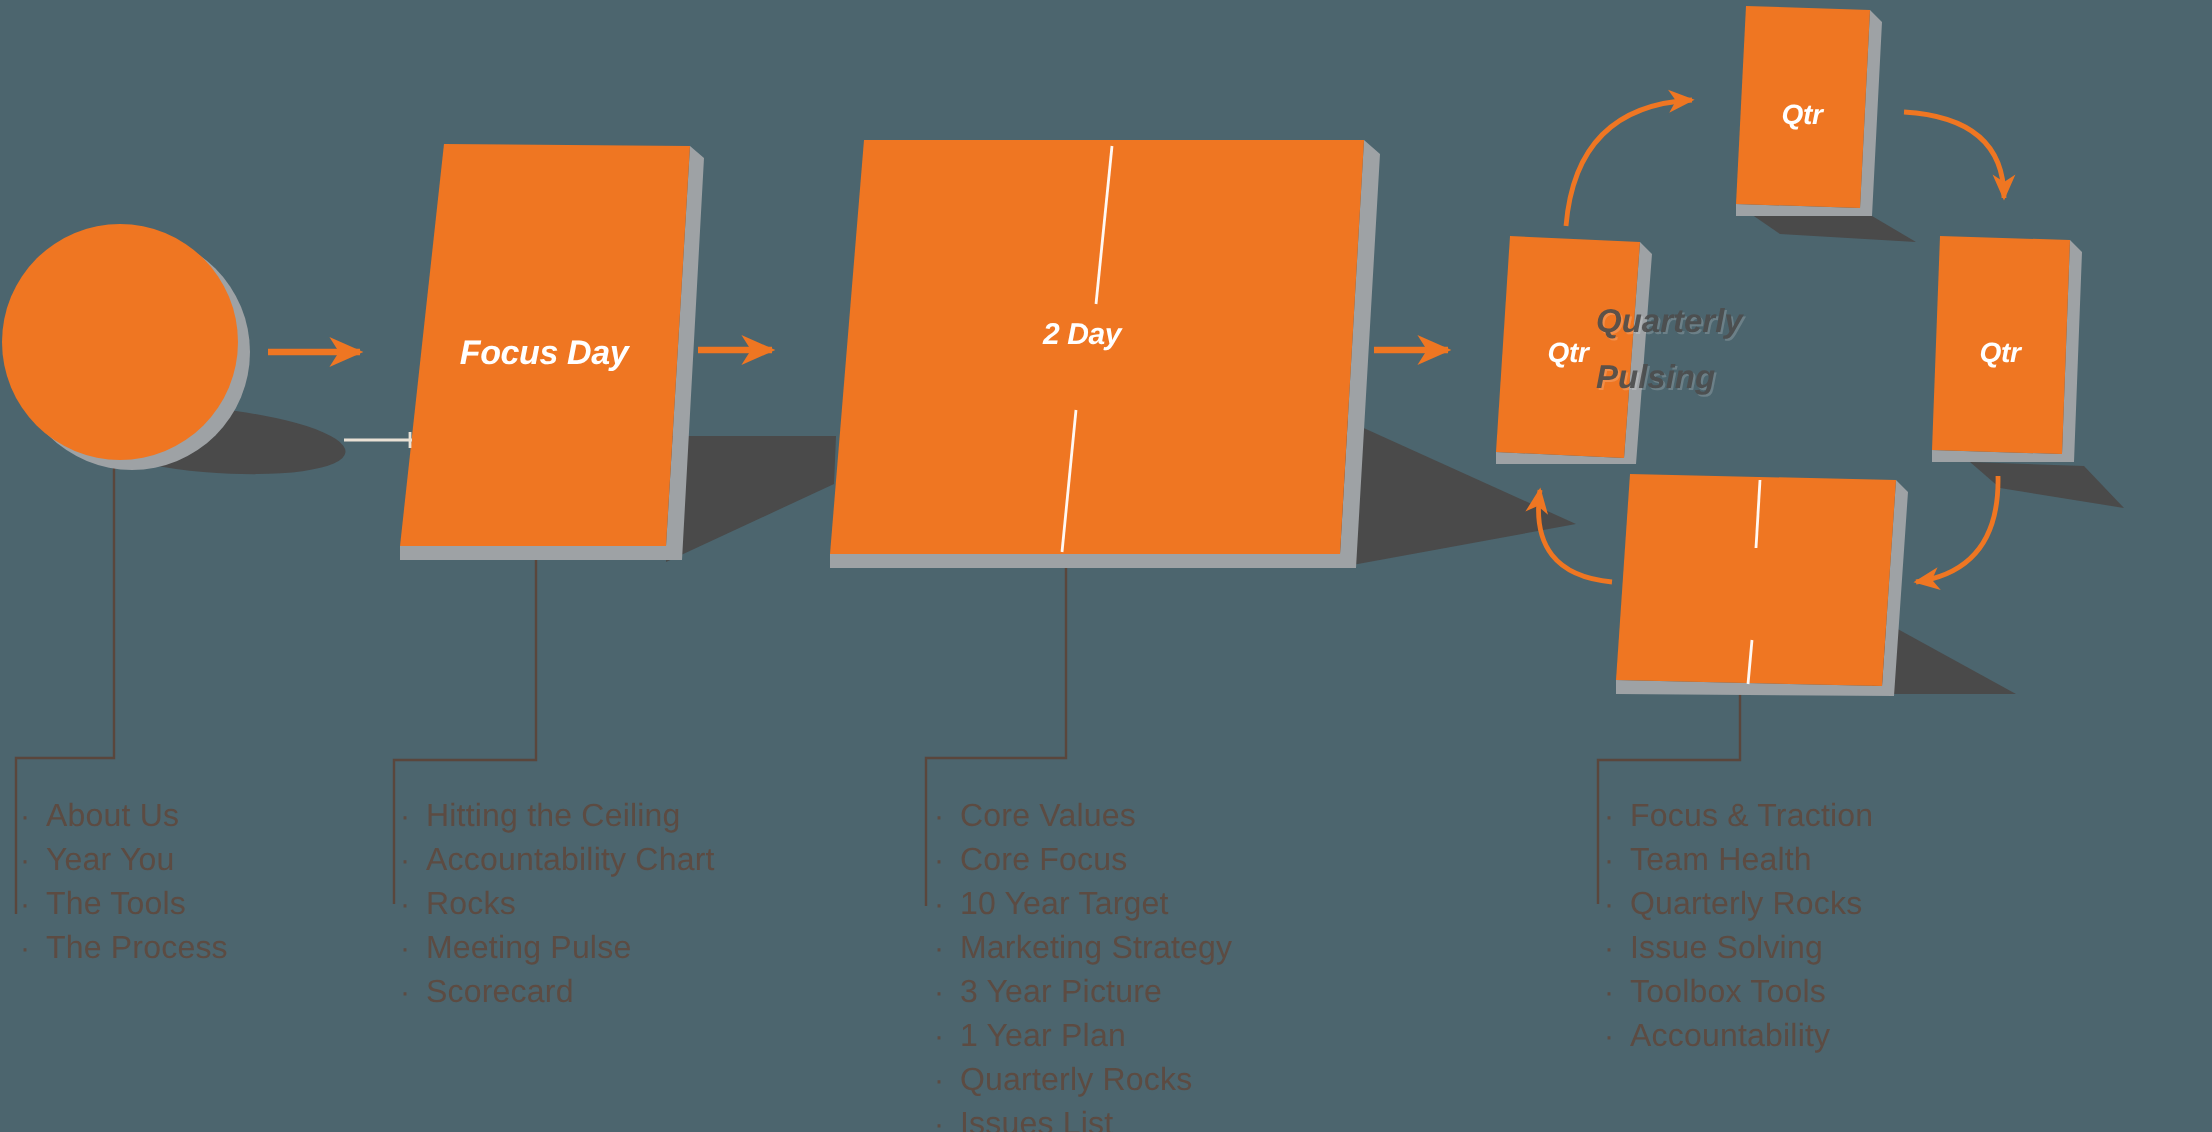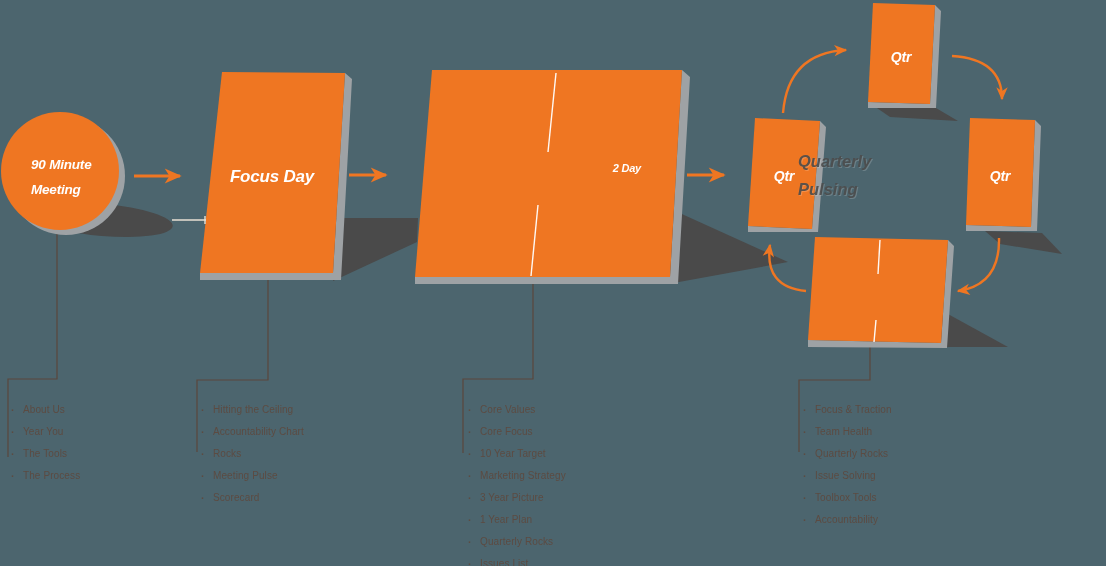--- a/index.html
+++ b/index.html
@@ -16,36 +16,36 @@
   .stroke-white{stroke:var(--white,#FFFFFF);stroke-width:1.4;fill:none;opacity:.95;}
   .stroke-orange{stroke:var(--orange,#EF7622);fill:none;}
   .stroke-light{stroke:var(--lightLine,#E9E1D5);stroke-width:1.4;fill:none;}
   .label{
     position:absolute; color:var(--white,#fff);
     font-weight:bold; font-style:italic; text-align:center;
     letter-spacing:-0.2px; white-space:nowrap;
   }
   .label-meeting{left:31px; top:152px; width:80px; text-align:left; font-size:13.5px; line-height:25px;}
   .label-focus{left:202px; top:168px; width:140px; font-size:17px; line-height:18px;}
-  .label-vision{left:441px; top:158px; width:200px; font-size:11px; line-height:20px;text-align:right;}
+  .label-vision{left:441px; top:158px; width:200px; font-size:15px; line-height:20px;}
   .label-qtr{width:60px; font-size:14px; line-height:18px;}
   .label-qtr-left{left:754px; top:167px;}
   .label-qtr-top{left:871px; top:48px;}
   .label-qtr-right{left:970px; top:167px;}
   .label-annual{left:808px; top:277px; width:140px; font-size:15px; line-height:21px;}
   .cycle-title{
     position:absolute; left:798px; top:147px; width:160px;
     color:var(--centerText,#4D4D4D); font-weight:bold; font-style:italic;
     font-size:16.5px; line-height:28px; text-align:left; white-space:nowrap;
     text-shadow:1px 1px 0 rgba(255,255,255,0.20); opacity:.9;
   }
   .list{position:absolute; top:398px; color:var(--listText,#5C4B42);}
   .list .li{display:flex; align-items:center; height:22px;}
   .list .dot{width:13px; text-align:left; font-size:15px; line-height:22px;}
-  .list .li-text{font-size:10px; letter-spacing:0.1px;}
+  .list .li-text{font-size:16px; letter-spacing:0.1px;}
   .list-meeting{left:10px;}
   .list-focus{left:200px;}
   .list-vision{left:467px;}
   .list-annual{left:802px;}
 </style>
 </head>
 <body>
 
 <div class="stage">
 
@@ -102,24 +102,20 @@
 
     <path class="stroke-orange" stroke-width="2.4" d="M 783,113 Q 788,53 846,50" marker-end="url(#ahSmall)"></path>
     <path class="stroke-orange" stroke-width="2.4" d="M 952,56 Q 1002,59 1002,99" marker-end="url(#ahSmall)"></path>
     <path class="stroke-orange" stroke-width="2.4" d="M 999,238 Q 1000,285 958,291" marker-end="url(#ahSmall)"></path>
     <path class="stroke-orange" stroke-width="2.4" d="M 806,291 Q 764,287 770,245" marker-end="url(#ahSmall)"></path>
 
     <line class="stroke-light" x1="172" y1="220" x2="206" y2="220"></line>
     <line class="stroke-light" x1="205" y1="216" x2="205" y2="224"></line>
   </svg>
 
-  <div class="label label-meeting">
-    <div>90 Minute</div>
-    <div>Meeting</div>
-  </div>
 
   <div class="label label-focus">Focus Day</div>
 
   <div class="label label-vision">
     <div>2 Day</div>
   </div>
 
   <div class="label label-qtr label-qtr-left">Qtr</div>
   <div class="label label-qtr label-qtr-top">Qtr</div>
   <div class="label label-qtr label-qtr-right">Qtr</div>

